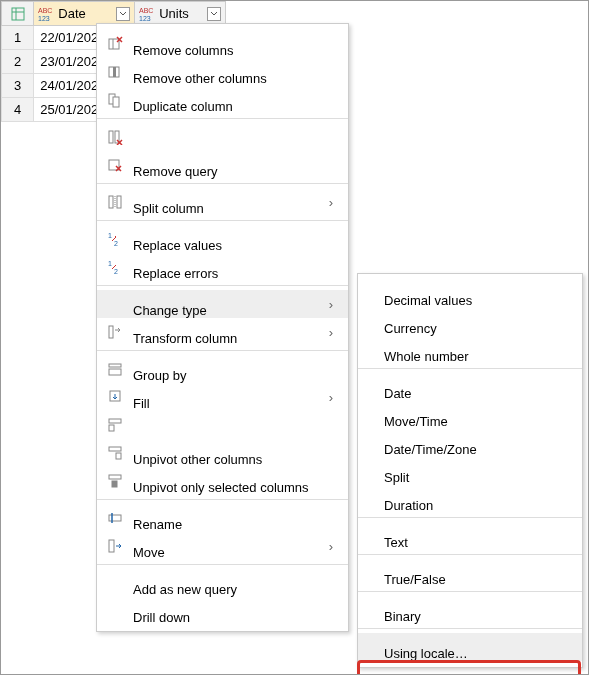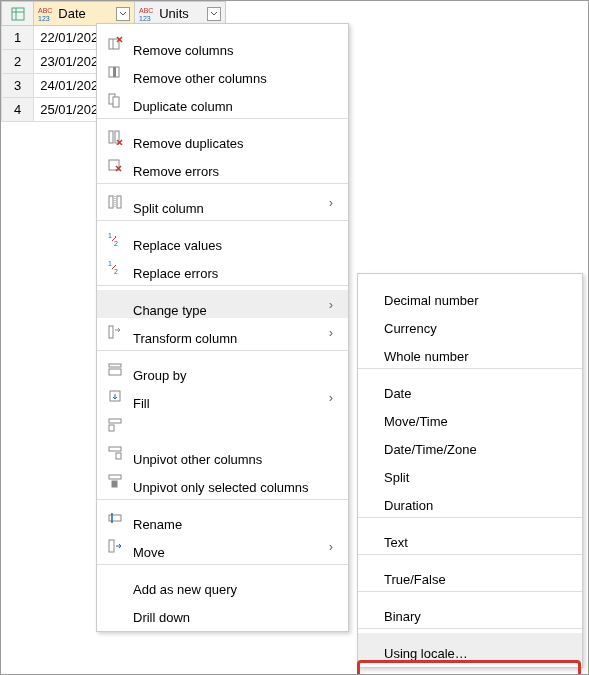--- a/index.html
+++ b/index.html
@@ -213,30 +213,29 @@
   <div class="sep"></div>
   <div class="mi">
     <span class="mico">
       <svg width="16" height="16" viewBox="0 0 16 16">
           <rect x="2" y="2" width="4" height="12" fill="none" stroke="#888"></rect>
           <rect x="8" y="2" width="4" height="12" fill="none" stroke="#888"></rect>
           <line x1="10" y1="11" x2="15" y2="16" stroke="#c33" stroke-width="1.5"></line>
           <line x1="15" y1="11" x2="10" y2="16" stroke="#c33" stroke-width="1.5"></line>
         </svg>
     </span>
-    <span class="mlabel">Remove duplicates</span>
   </div>
   <div class="mi">
     <span class="mico">
       <svg width="16" height="16" viewBox="0 0 16 16">
           <rect x="2" y="3" width="10" height="10" fill="none" stroke="#888"></rect>
           <path d="M9 9l5 5M14 9l-5 5" stroke="#c33" stroke-width="1.5"></path>
         </svg>
     </span>
-    <span class="mlabel">Remove errors</span>
+    <span class="mlabel">Remove query</span>
   </div>
   <div class="sep"></div>
   <div class="mi">
     <span class="mico">
       <svg width="16" height="16" viewBox="0 0 16 16">
           <rect x="2" y="2" width="4" height="12" fill="none" stroke="#888"></rect>
           <rect x="10" y="2" width="4" height="12" fill="none" stroke="#888"></rect>
           <line x1="8" y1="2" x2="8" y2="14" stroke="#888" stroke-dasharray="1 1"></line>
         </svg>
     </span>
@@ -353,21 +352,21 @@
     <span class="mlabel">Add as new query</span>
   </div>
   <div class="mi">
     <span class="mico"></span>
     <span class="mlabel">Drill down</span>
   </div>
 </div>
 
 <div class="menu menu2">
   <div class="mi">
-      <span class="mlabel">Decimal number</span>
+      <span class="mlabel">Decimal values</span>
     </div>
   <div class="mi">
       <span class="mlabel">Currency</span>
     </div>
   <div class="mi">
       <span class="mlabel">Whole number</span>
     </div>
   <div class="sep"></div>
   <div class="mi">
       <span class="mlabel">Date</span>

